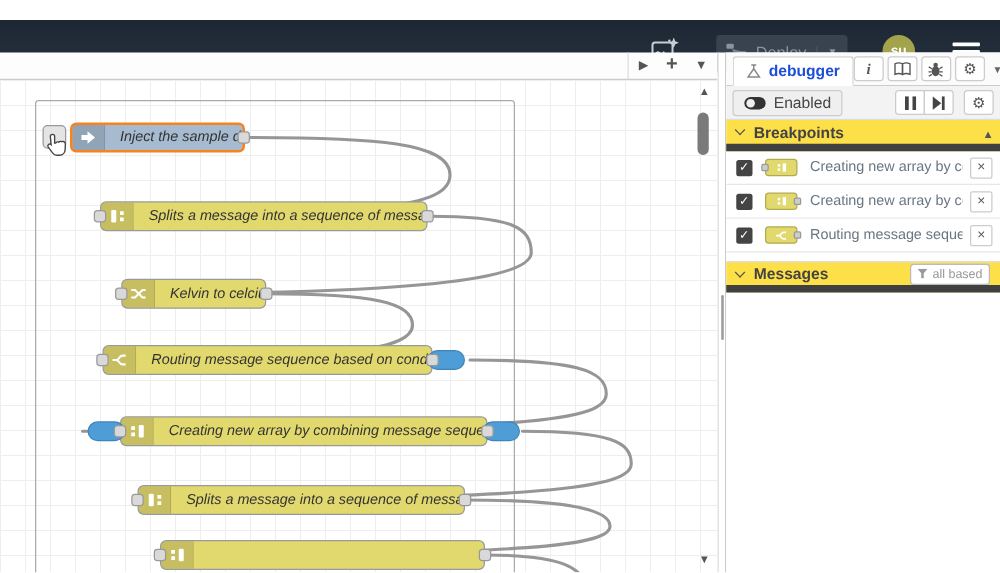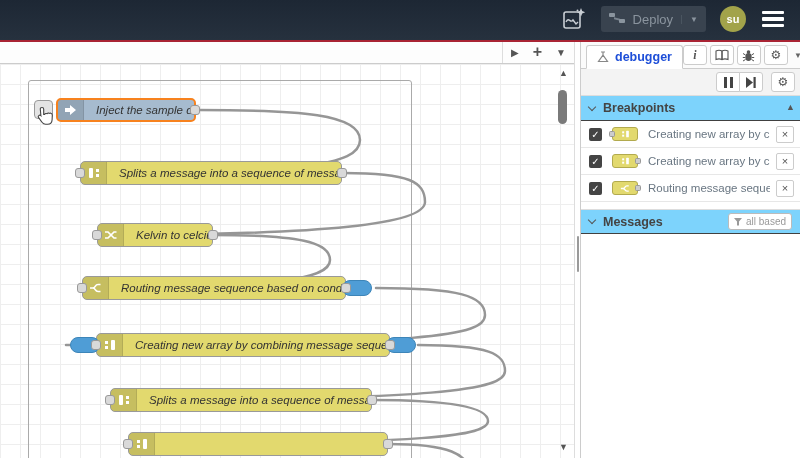--- a/index.html
+++ b/index.html
@@ -1,23 +1,23 @@
 <!DOCTYPE html>
 <html><head>
 <meta charset="utf-8">
 <style>
   * { box-sizing: border-box; margin: 0; padding: 0; }
   html,body { width:800px; height:458px; overflow:hidden; }
   body { font-family:"Liberation Sans","DejaVu Sans",sans-serif; background:#fff; }
   #app { position:relative; width:800px; height:458px; overflow:hidden; }
 
   
-  #header { position:absolute; left:0; top:0; width:800px; height:42px;
+  #header { position:absolute; left:0; top:16px; width:800px; height:42px;
     background:linear-gradient(#1d2734,#26313e); border-bottom:2px solid #a92434;
-    display:flex; align-items:center; justify-content:flex-end; gap:14px; padding:0 14px 2px 14px; }
+    display:flex; align-items:flex-end; justify-content:flex-end; gap:28px; padding:0 14px 2px 14px; }
   .hdr-iconbtn { color:#c9ced4; display:flex; align-items:center; }
   #deploy-btn { background:#39434f; border-radius:3px; height:26px; display:flex; align-items:center;
     padding:0 8px; gap:8px; color:#8a949e; font-size:13px; }
   #deploy-btn .caret { font-size:8px; color:#8a949e; padding-left:8px; border-left:1px solid #4a5560; }
   #avatar { width:26px; height:26px; border-radius:50%; background:#a2a34a; color:#fff;
     font-size:11px; font-weight:bold; display:flex; align-items:center; justify-content:center; }
   #hamburger { display:flex; flex-direction:column; gap:3px; padding:4px 2px; }
   #hamburger span { width:22px; height:3.5px; background:#fff; border-radius:1px; }
 
   
@@ -83,21 +83,21 @@
     padding:0 5px; gap:3px; }
   #enabled-btn { height:21px; border:1px solid #ccc; border-radius:3px; background:#efefef; display:flex;
     align-items:center; gap:6px; padding:0 8px; font-size:12.5px; color:#444; }
   #sb-toolbar .right { margin-left:auto; display:flex; gap:0; }
   #sb-toolbar .right .sq-btn { border-radius:0; }
   #sb-toolbar .right .sq-btn:first-child { border-radius:3px 0 0 3px; }
   #sb-toolbar .right .sq-btn:last-child { border-radius:0 3px 3px 0; margin-left:-1px; }
   #gear-btn2 { margin-left:5px !important; border-radius:3px !important; }
 
   .section-hdr { position:relative; height:25px; display:flex; align-items:center; gap:8px; padding:0 8px;
-    font-size:12.5px; font-weight:bold; color:#444; border-bottom:1px solid #404040; background:#7dd3fc; }
+    font-size:12.5px; font-weight:bold; color:#444; border-bottom:6px solid #404040; background:#fde047; }
   .chev { width:6px; height:6px; border-left:1.6px solid #555; border-bottom:1.6px solid #555;
     transform:rotate(-45deg); margin-top:-3px; flex:none; }
   #bp-scroll-up { position:absolute; right:5px; top:7px; color:#555; font-size:9px; line-height:9px; }
 
   .bp-row { height:27px; display:flex; align-items:center; gap:6px; padding:0 6px 0 8px;
     border-bottom:1px solid #e7e7e7; background:#fff; }
   .bp-check { width:13px; height:13px; background:#444; border-radius:2px; color:#fff; font-size:10px;
     display:flex; align-items:center; justify-content:center; flex:none; }
   .mini-node { position:relative; width:26px; height:14px; background:#e2d96e; border:1px solid #b2aa4e;
     border-radius:3px; flex:none; margin:0 4px; display:flex; align-items:center; justify-content:center; }
@@ -294,20 +294,27 @@
             <circle cx="6.5" cy="3" r="1.8" fill="#555"></circle>
             <path d="M3.5 6 L1 4.5 M3.2 8.5 H0.8 M3.5 10.5 L1 12 M9.5 6 L12 4.5 M9.8 8.5 H12.2 M9.5 10.5 L12 12" stroke="#555" stroke-width="1"></path>
           </svg>
         </span>
         <span class="sq-btn">⚙</span>
         <span class="caret-small">▼</span>
       </div>
     </div>
 
     <div id="sb-toolbar">
+      <div id="enabled-btn">
+        <svg width="18" height="11" viewBox="0 0 18 11">
+          <rect x="0.5" y="0.5" width="17" height="10" rx="5" fill="#333"></rect>
+          <circle cx="5.5" cy="5.5" r="3.4" fill="#efefef"></circle>
+        </svg>
+        <span>Enabled</span>
+      </div>
       <div class="right">
         <span class="sq-btn">
           <svg width="9" height="11" viewBox="0 0 9 11">
               <rect x="0" y="0" width="3" height="11" fill="#444"></rect>
               <rect x="6" y="0" width="3" height="11" fill="#444"></rect>
             </svg>
         </span>
         <span class="sq-btn">
           <svg width="10" height="11" viewBox="0 0 10 11">
               <path d="M0 0 L7 5.5 L0 11 Z" fill="#444"></path>

